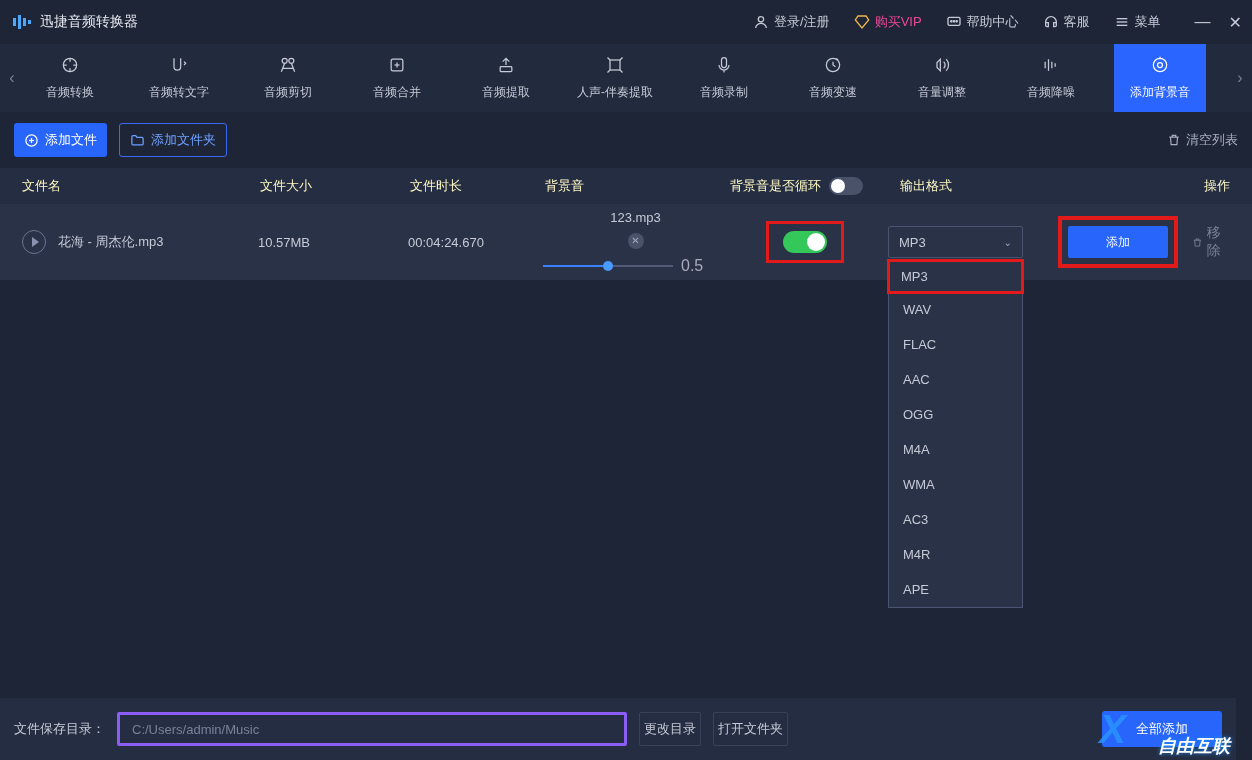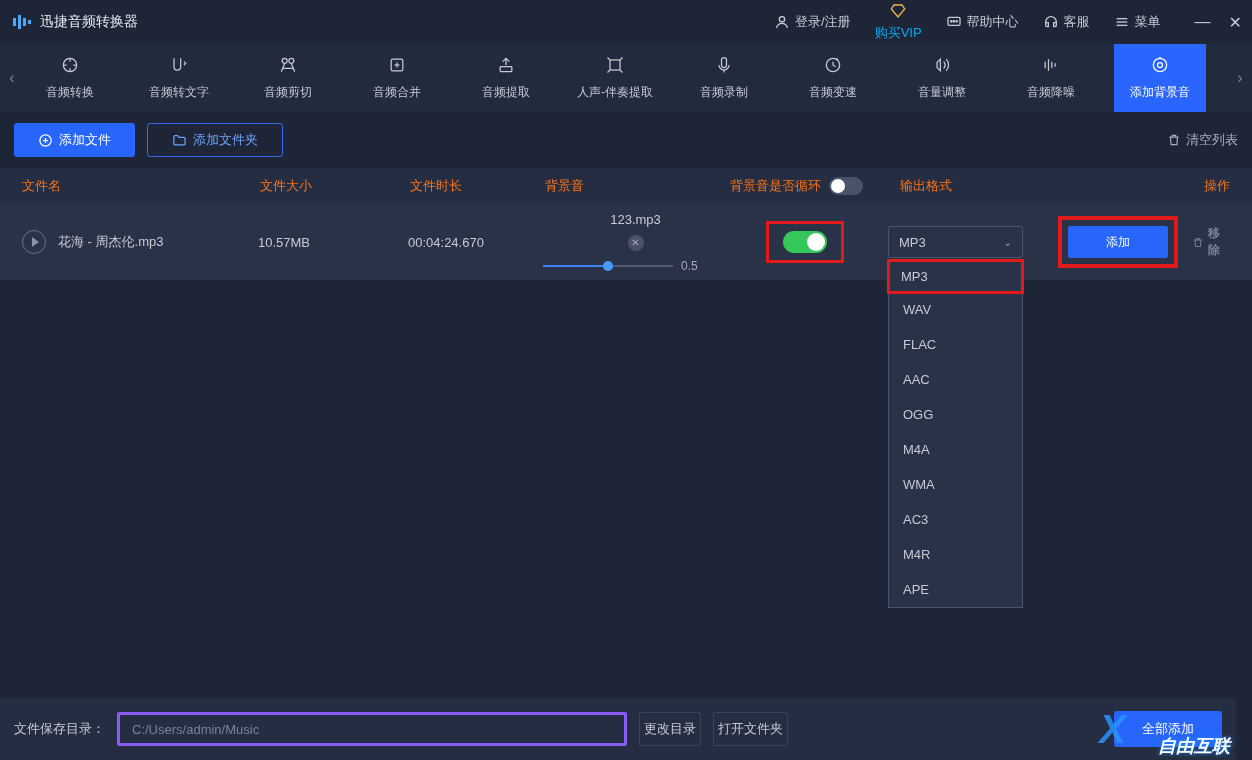--- a/index.html
+++ b/index.html
@@ -6,40 +6,40 @@
 body { background: #1e2536; width: 1252px; height: 760px; overflow: hidden; color: #c5cad6; position: relative; }
 
 
 .titlebar { height: 44px; background: #1e2536; display: flex; align-items: center; padding: 0 10px; }
 .logo { display: flex; align-items: center; gap: 6px; }
 .logo-icon { width: 24px; height: 24px; display: flex; align-items: center; justify-content: center; }
 .logo-text { font-size: 14px; color: #e6e9f0; font-weight: 500; }
 .titlebar-right { margin-left: auto; display: flex; align-items: center; gap: 24px; font-size: 13px; }
 .tb-item { display: flex; align-items: center; gap: 5px; cursor: pointer; color: #c5cad6; }
 .tb-item svg { width: 16px; height: 16px; }
-.vip { color: #0ea5e9; flex-direction: column; }
+.vip { color: #ec4899; }
 .win-controls { display: flex; gap: 18px; margin-left: 10px; font-size: 16px; }
 
 
 .tabs { height: 68px; background: #222a3d; display: flex; align-items: stretch; position: relative; }
 .tab-nav { width: 24px; display: flex; align-items: center; justify-content: center; cursor: pointer; color: #7a8199; }
 .tabs-inner { flex: 1; display: flex; overflow: hidden; gap: 17px; }
 .tab { flex: 0 0 92px; display: flex; flex-direction: column; align-items: center; justify-content: center; gap: 6px; cursor: pointer; font-size: 12px; color: #c5cad6; }
 .tab.active { background: #2a65ff; color: #fff; }
 .tab svg { width: 20px; height: 20px; }
 
 
 .toolbar { height: 56px; display: flex; align-items: center; padding: 0 14px; gap: 12px; }
-.btn { height: 34px; border-radius: 3px; display: flex; align-items: center; gap: 6px; padding: 0 24px; font-size: 13px; cursor: pointer; }
+.btn { height: 34px; border-radius: 3px; display: flex; align-items: center; gap: 6px; padding: 0 10px; font-size: 13px; cursor: pointer; }
 .btn-primary { background: #2865fa; color: #fff; }
 .btn-outline { border: 1px solid #3a6af0; color: #6ea0ff; }
 .clear-list { margin-left: auto; display: flex; align-items: center; gap: 5px; font-size: 13px; color: #a8aec0; cursor: pointer; }
 
 
-.thead { height: 36px; background: #252d42; display: flex; align-items: center; font-size: 13px; color: #f97316; padding: 0 22px; }
+.thead { height: 36px; background: #252d42; display: flex; align-items: center; font-size: 13px; color: #fef9c3; padding: 0 22px; }
 .col-name { width: 238px; }
 .col-size { width: 150px; }
 .col-dur { width: 135px; }
 .col-bg { width: 185px; }
 .col-loop { width: 160px; display: flex; align-items: center; gap: 8px; justify-content: flex-start; }
 .col-fmt { width: 170px; padding-left: 10px;}
 .col-op { flex: 1; text-align: right; padding-right: 0; }
 
 
 .trow { height: 76px; background: #2a3248; display: flex; align-items: center; padding: 0 22px; font-size: 13px; }
@@ -49,50 +49,50 @@
 .fsize { width: 150px; }
 .fdur { width: 135px; }
 
 .bgm-cell { width: 185px; }
 .bgm-file { display: flex; align-items: center; gap: 8px; margin-bottom: 8px; flex-direction: column; }
 .bgm-remove { width: 16px; height: 16px; border-radius: 50%; background: #4a526a; display: flex; align-items: center; justify-content: center; font-size: 10px; cursor: pointer; color: #aab; }
 .bgm-slider { display: flex; align-items: center; gap: 8px; }
 .slider-track { width: 130px; height: 2px; background: #525a75; position: relative; }
 .slider-fill { position: absolute; left: 0; top: 0; height: 2px; background: #3a82ff; width: 50%; }
 .slider-thumb { position: absolute; top: -4px; left: 50%; width: 10px; height: 10px; background: #4a9bff; border-radius: 50%; margin-left: -5px; }
-.slider-val { font-size: 12px; color: #aab; }
+.slider-val { font-size: 16px; color: #aab; }
 
 .loop-cell { width: 160px; display: flex; justify-content: flex-start; padding-left: 38px; }
 .red-box1 { border: 3px solid #e21a1a; padding: 7px 14px; }
 .toggle { width: 44px; height: 22px; border-radius: 11px; position: relative; cursor: pointer; }
 .toggle.on { background: #34c759; }
 .toggle.off { background: #4a526a; }
 .toggle-knob { position: absolute; width: 18px; height: 18px; border-radius: 50%; background: #fff; top: 2px; }
 .toggle.on .toggle-knob { right: 2px; }
 .toggle.off .toggle-knob { left: 2px; }
 
 .fmt-cell { width: 170px; position: relative; }
 .select { width: 135px; height: 32px; border: 1px solid #4a5472; border-radius: 2px; display: flex; align-items: center; padding: 0 10px; cursor: pointer; font-size: 13px; position: relative; background: #2a3248; }
 .select-arrow { margin-left: auto; font-size: 10px; color: #9aa; }
 .dropdown { position: absolute; top: 34px; left: 0; width: 135px; background: #2a3248; border: 1px solid #4a5472; z-index: 10; }
 .dropdown-item { height: 35px; display: flex; align-items: center; padding: 0 14px; cursor: pointer; font-size: 13px; }
 .dropdown-item.hl { border: 3px solid #e21a1a; margin: -2px; z-index: 2; position: relative; padding: 0 11px; }
 
 .op-cell { flex: 1; display: flex; align-items: center; justify-content: flex-end; gap: 14px; }
 .red-box2 { border: 4px solid #e21a1a; padding: 6px; }
 .add-btn { width: 100px; height: 32px; background: #2865fa; color: #fff; display: flex; align-items: center; justify-content: center; border-radius: 2px; cursor: pointer; font-size: 12px; }
-.remove-link { display: flex; align-items: center; gap: 4px; font-size: 12px; color: #7a8199; cursor: pointer; font-weight: bold; }
+.remove-link { display: flex; align-items: center; gap: 4px; font-size: 14px; color: #7a8199; cursor: pointer; }
 
 
 .footer { position: absolute; bottom: 0; left: 0; right: 16px; height: 62px; background: #252d42; display: flex; align-items: center; padding: 0 14px; gap: 12px; font-size: 13px; }
 .save-label { color: #c5cad6; }
 .save-path { flex: 0 0 510px; height: 34px; border: 3px solid #8b5cf6; border-radius: 2px; display: flex; align-items: center; padding: 0 12px; color: #7a8199; }
 .footer-btn { height: 34px; padding: 0 4px; border: 1px solid #3a425a; border-radius: 2px; display: flex; align-items: center; cursor: pointer; color: #c5cad6; }
 .footer-right { margin-left: auto; position: relative; }
-.add-all { width: 108px; height: 36px; background: #2865fa; color: #fff; display: flex; align-items: center; justify-content: center; border-radius: 3px; cursor: pointer; }
+.add-all { width: 120px; height: 36px; background: #2865fa; color: #fff; display: flex; align-items: center; justify-content: center; border-radius: 3px; cursor: pointer; }
 .watermark { position: absolute; right: 6px; bottom: 2px; font-size: 18px; font-weight: 700; color: #fff; text-shadow: 0 0 4px #1a8fff; font-style: italic; pointer-events: none; }
 .watermark-x { position: absolute; right: 110px; bottom: 8px; font-size: 40px; font-weight: 900; color: #2a93ff; font-style: italic; pointer-events: none; opacity: 0.85; }
 </style>
 </head>
 <body>
 
 <div class="titlebar">
   <div class="logo">
     <span class="logo-icon">
       <svg viewBox="0 0 24 24" fill="none">

